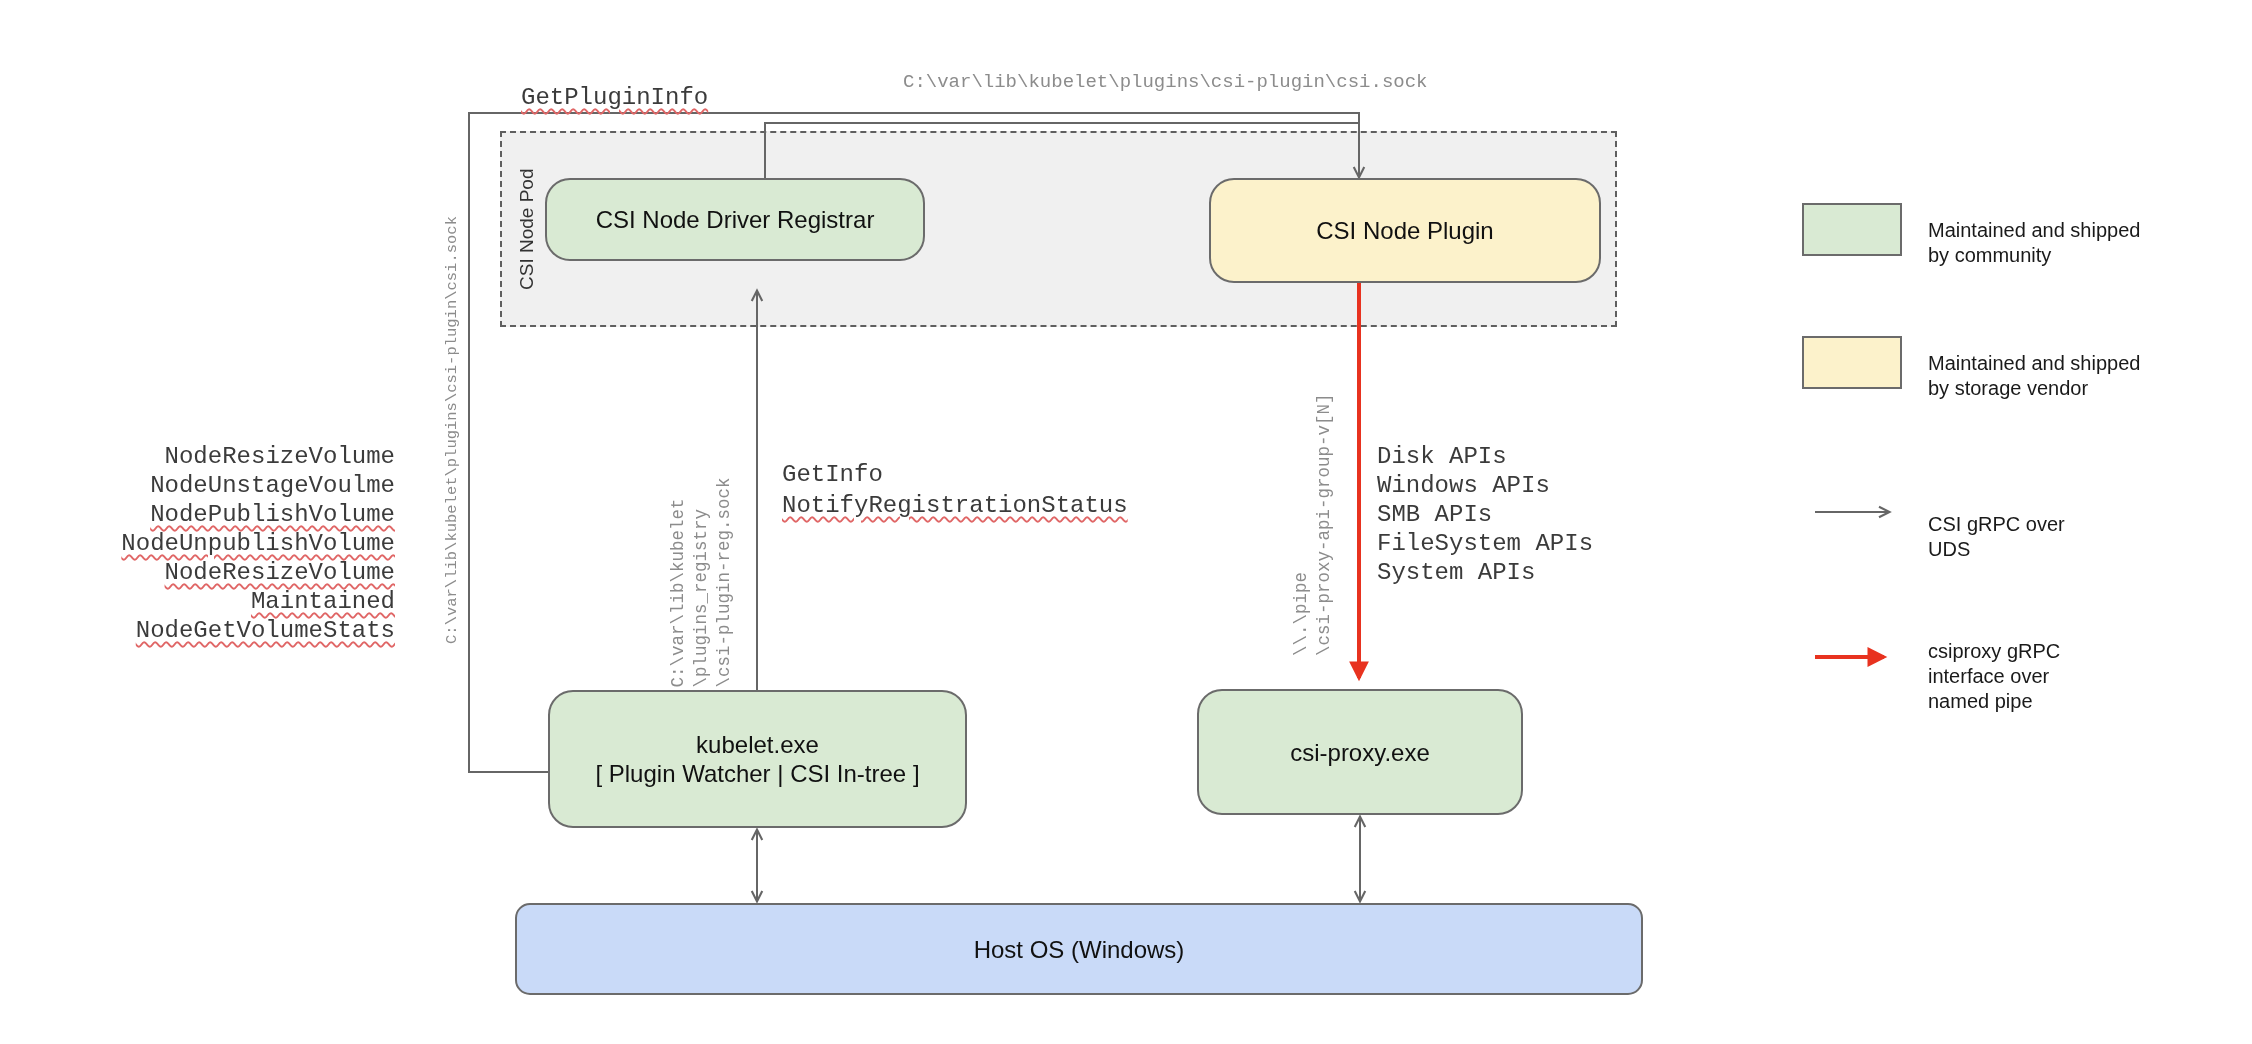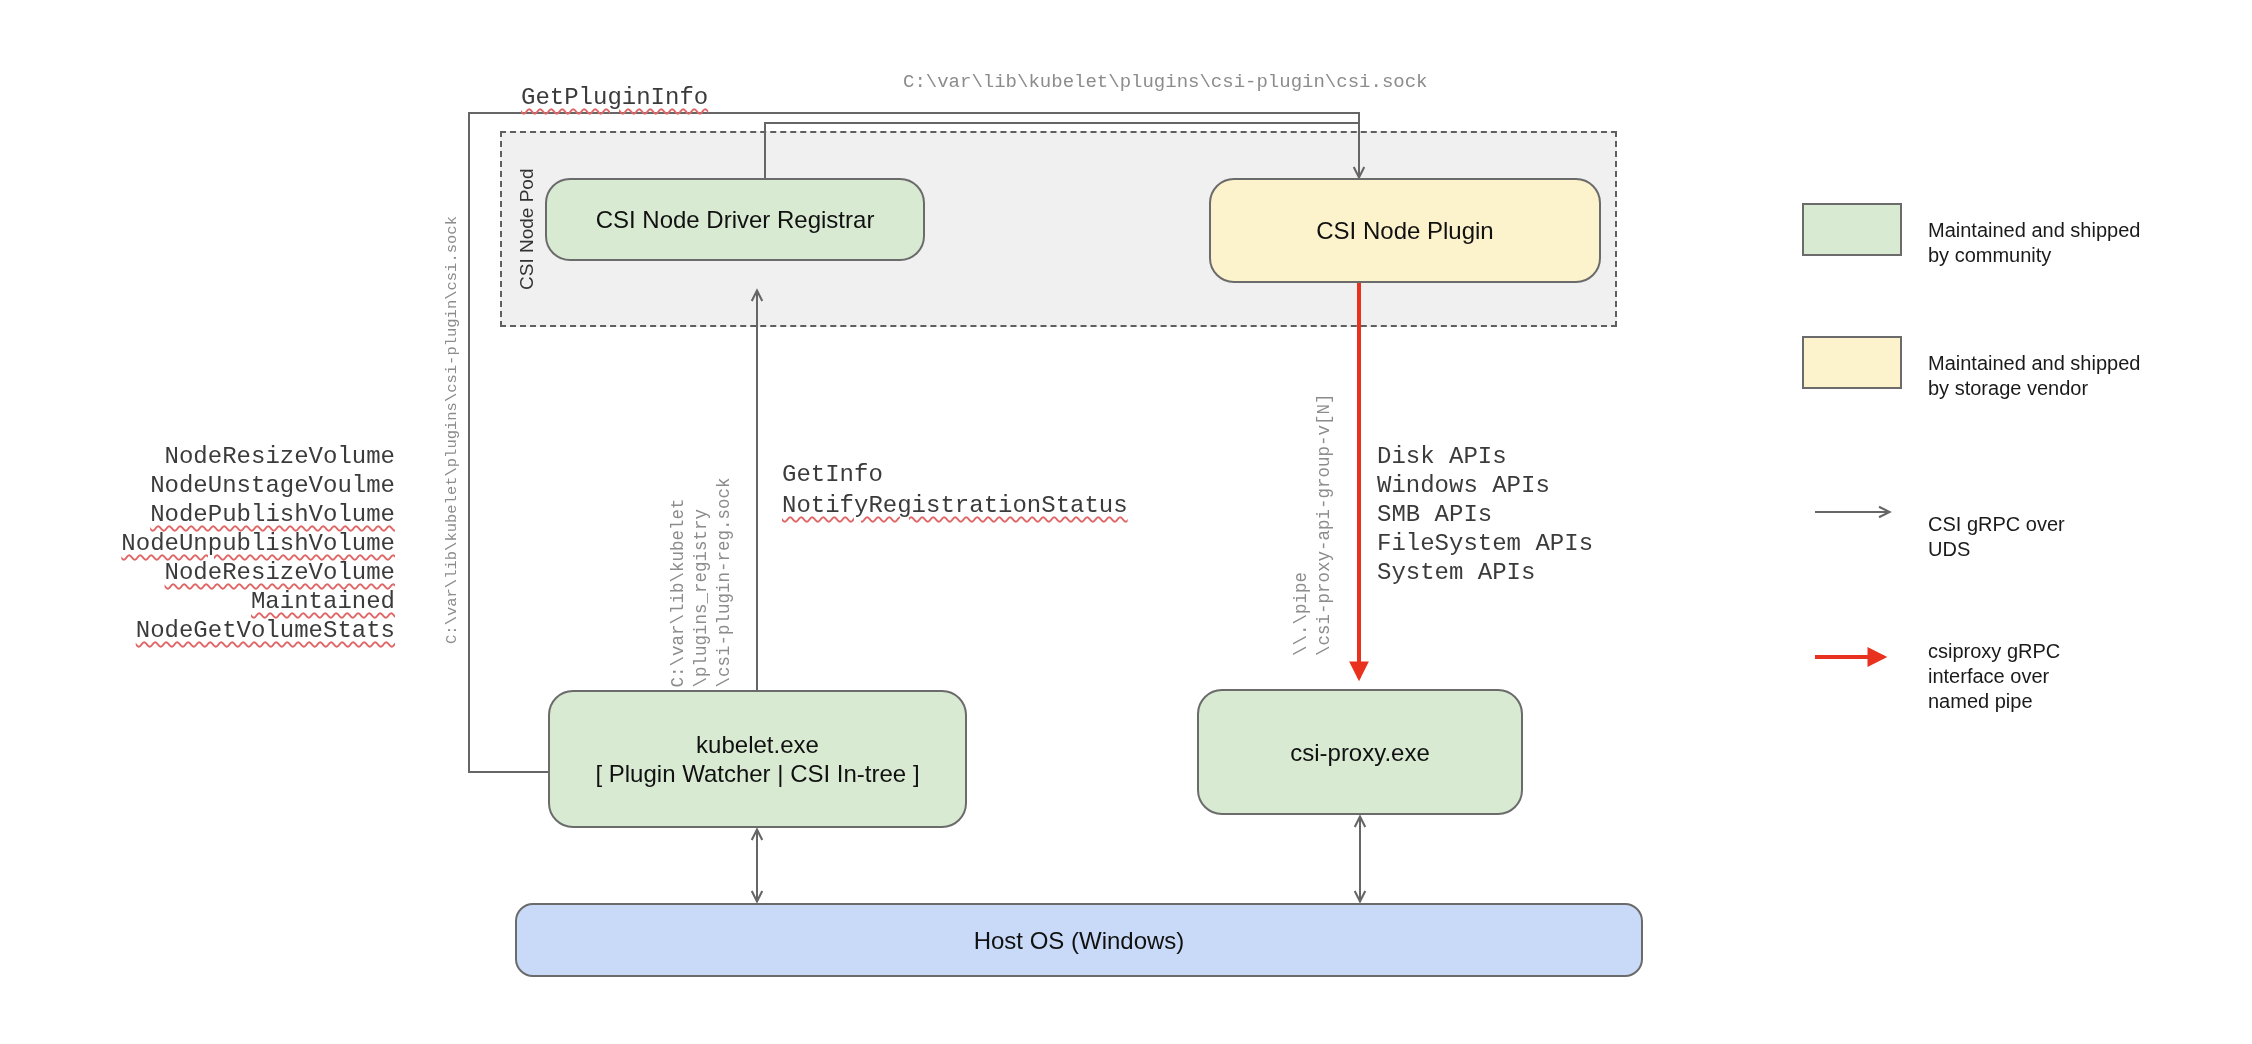--- a/index.html
+++ b/index.html
@@ -62,21 +62,21 @@
 
   <div class="box green" style="left:548px;top:690px;width:419px;height:138px;">
     <div>kubelet.exe</div>
     <div>[ Plugin Watcher | CSI In-tree ]</div>
   </div>
 
   <div class="box green" style="left:1197px;top:689px;width:326px;height:126px;">
     <div>csi-proxy.exe</div>
   </div>
 
-  <div class="box blue" style="left:515px;top:903px;width:1128px;height:74px;">
+  <div class="box blue" style="left:515px;top:903px;width:1128px;height:92px;border-radius:15px;">
     <div>Host OS (Windows)</div>
   </div>
 
   <div class="annot mono dark sq" style="left:521px;top:84px;font-size:24px;">GetPluginInfo</div>
   <div class="annot mono graytxt" style="left:903px;top:71px;font-size:19px;">C:\var\lib\kubelet\plugins\csi-plugin\csi.sock</div>
 
   <div class="vtext mono graytxt" style="left:237px;top:420px;width:430px;height:20px;font-size:15.5px;line-height:20px;text-align:center;">C:\var\lib\kubelet\plugins\csi-plugin\csi.sock</div>
 
   <div class="annot mono dark" style="left:95px;top:442px;width:300px;text-align:right;font-size:24px;line-height:29px;">
     <div>NodeResizeVolume</div>

